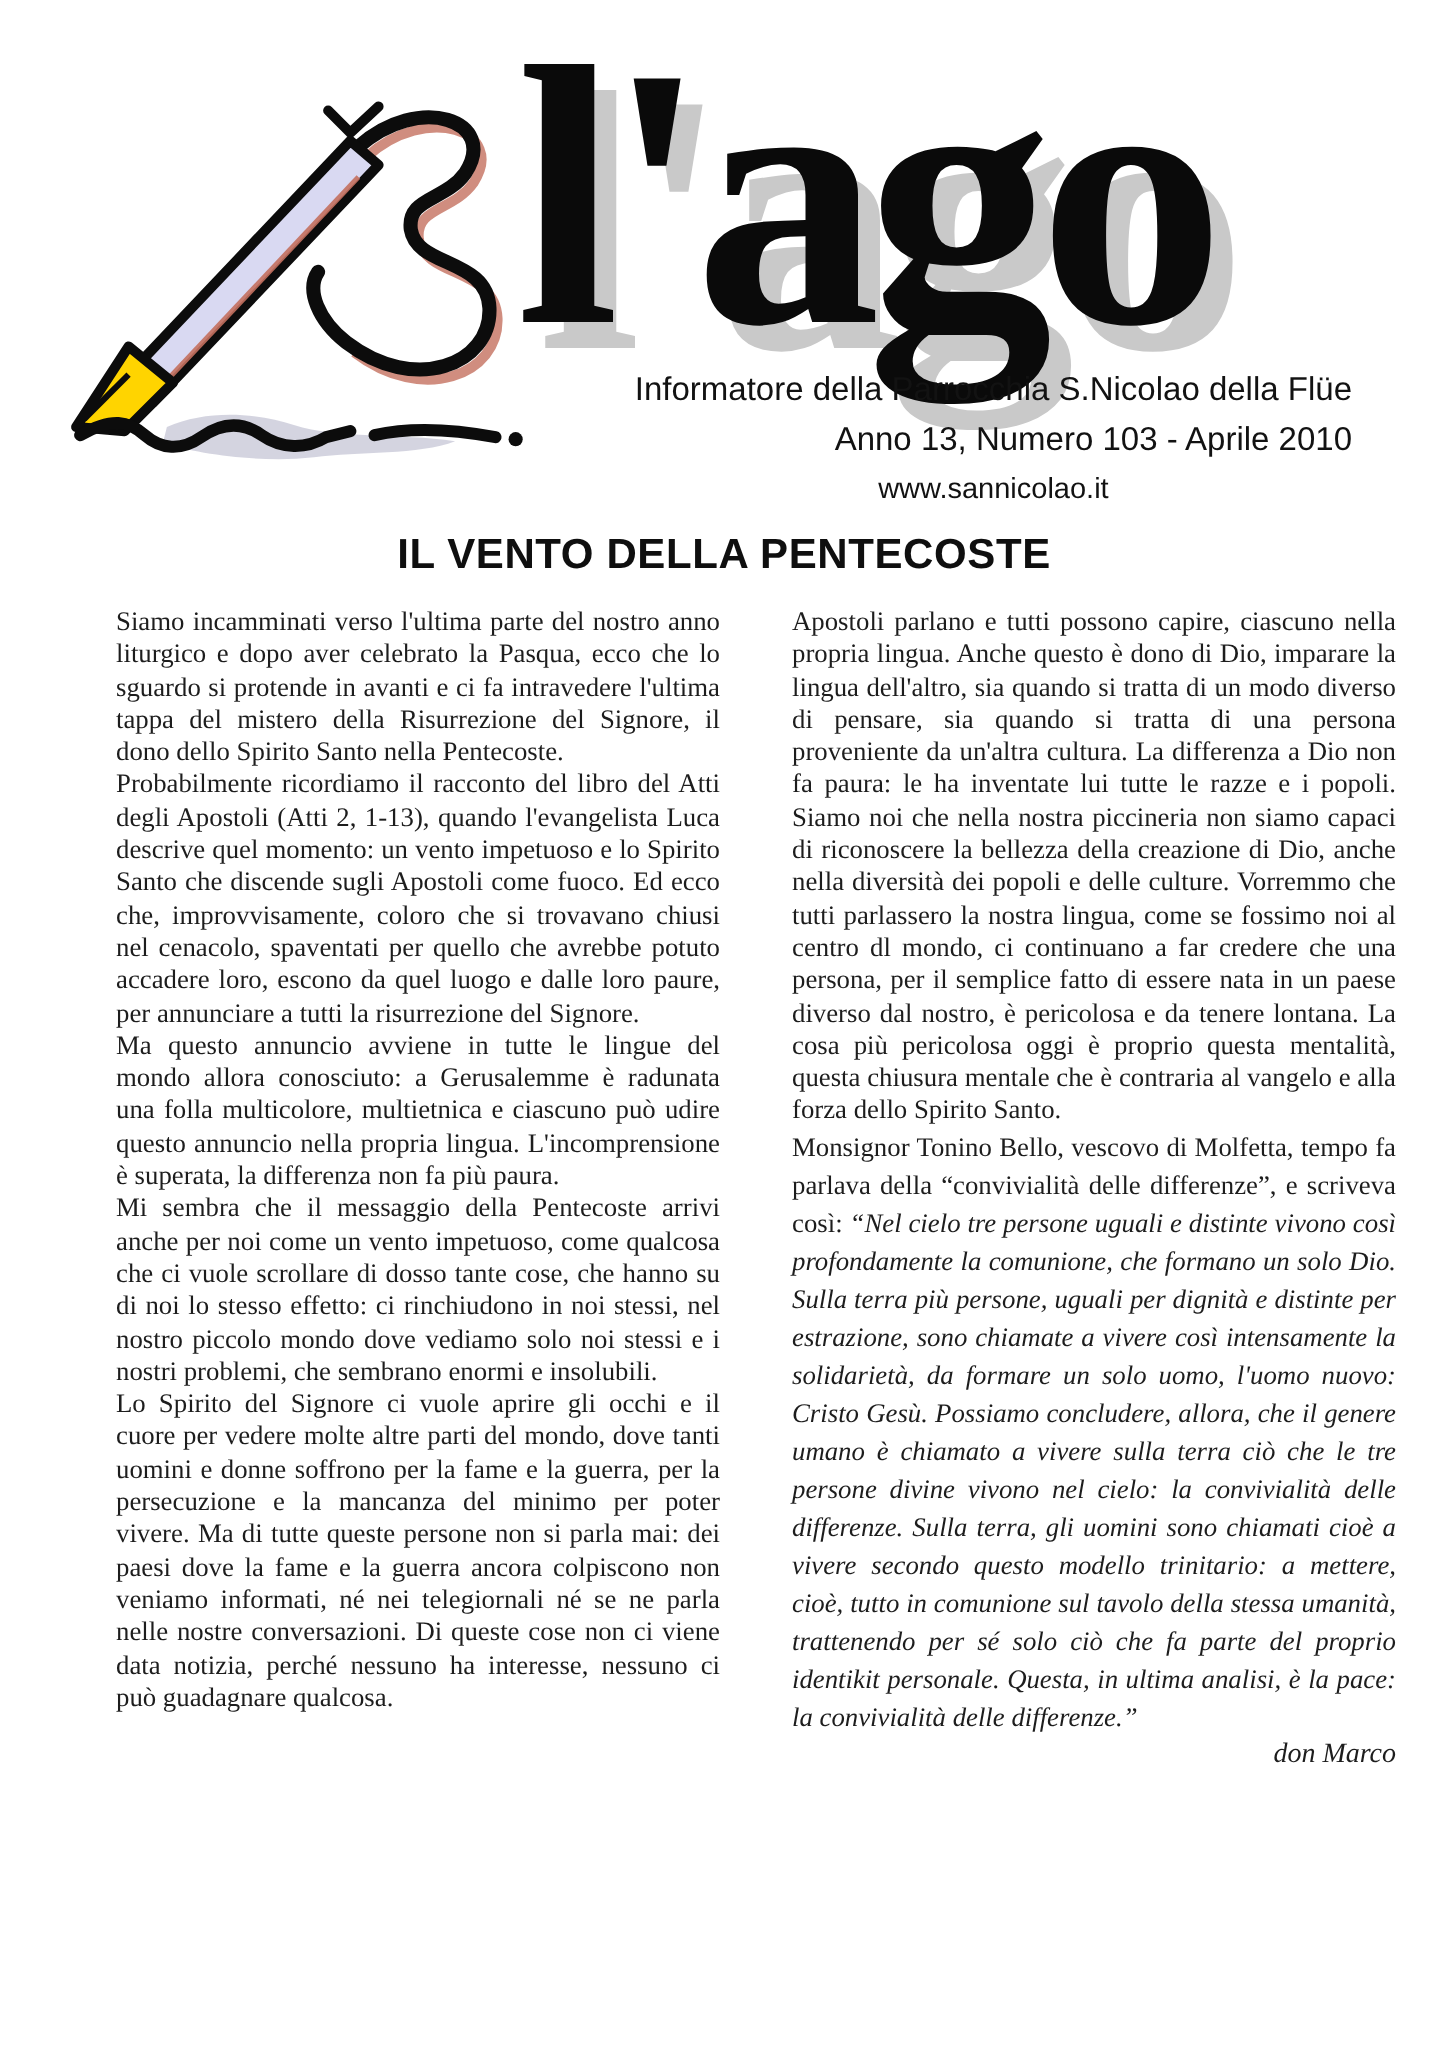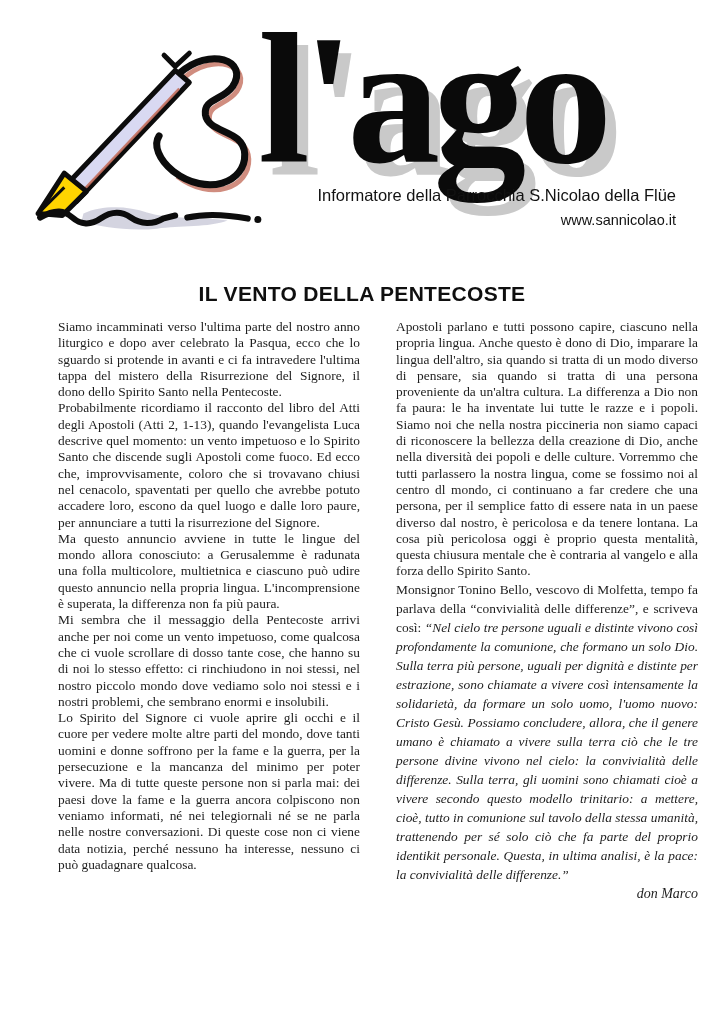--- a/index.html
+++ b/index.html
@@ -38,31 +38,31 @@
   }
   .issue-info {
     position: absolute;
     right: 48px; top: 183px;
     text-align: right;
     font-family: "Liberation Sans", sans-serif;
     font-size: 16.5px;
     line-height: 25px;
     color: #121212;
   }
-  .issue-info .website { font-size: 14.5px; }
+  .issue-info .website { font-size: 14.5px; text-align: center; }
 
   
   .headline {
     text-align: center;
     font-family: "Liberation Sans", sans-serif;
     font-weight: 700;
     font-size: 21px;
     letter-spacing: 0.3px;
     color: #0f0f0f;
-    margin-top: 28px;
+    margin-top: 12px;
   }
 
   
   .columns {
     display: flex;
     gap: 36px;
     padding: 13px 26px 0 58px;
     font-size: 13.4px;
     line-height: 16.3px;
     text-align: justify;
@@ -111,20 +111,21 @@
       <path d="M12,176 C28,167 36,169 44,176 C52,183 62,184 72,177
                C82,170 92,169 102,176 C112,183 124,183 134,177 L146,174" fill="none" stroke="#0c0c0c" stroke-width="6" stroke-linecap="round"></path>
       <path d="M158,176 C180,171 202,174 218,177" fill="none" stroke="#0c0c0c" stroke-width="6" stroke-linecap="round"></path>
       <circle cx="228" cy="178" r="3.5" fill="#0c0c0c"></circle>
     </svg>
 
     <h1 class="title">l'ago</h1>
 
     <div class="issue-info">
       <div>Informatore della Parrocchia S.Nicolao della Flüe</div>
+      <div>Anno 13, Numero 103 - Aprile 2010</div>
       <div class="website">www.sannicolao.it</div>
     </div>
   </header>
 
   <h2 class="headline">IL VENTO DELLA PENTECOSTE</h2>
 
   <main class="columns">
 
     <section class="col left-col">
       <p>Siamo incamminati verso l'ultima parte del nostro anno liturgico e dopo aver celebrato la Pasqua, ecco che lo sguardo si protende in avanti e ci fa intravedere l'ultima tappa del mistero della Risurrezione del Signore, il dono dello Spirito Santo nella Pentecoste.</p>

